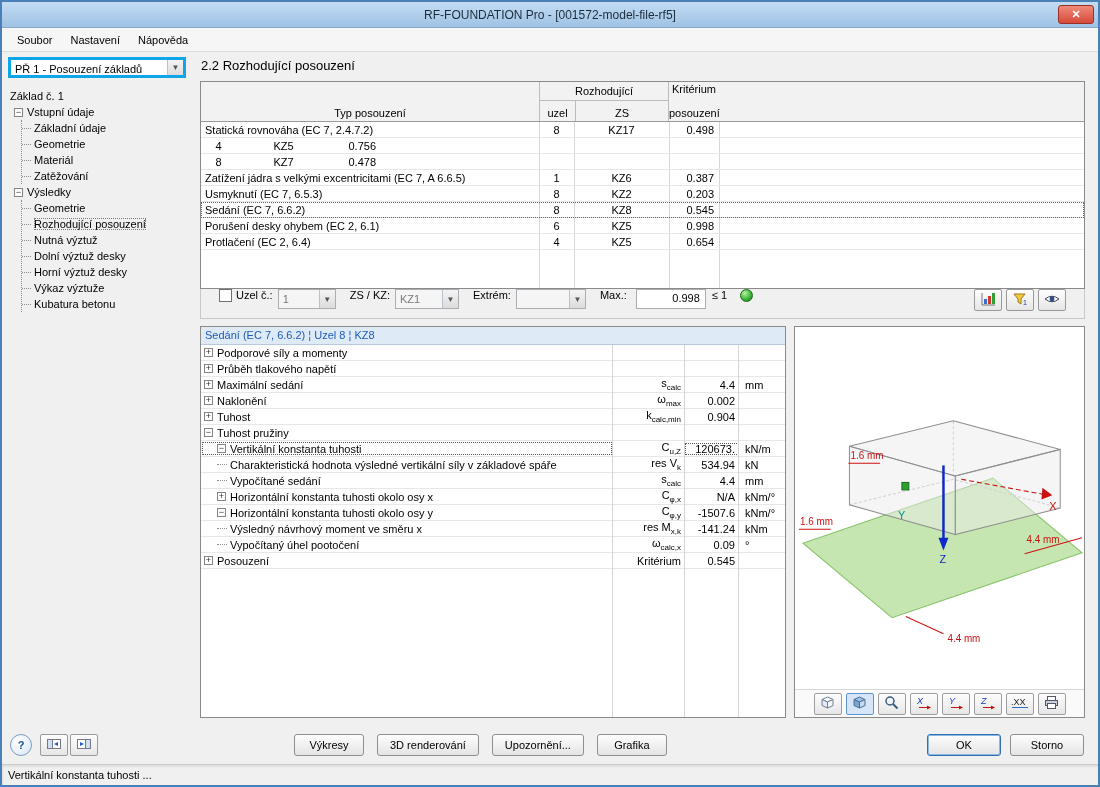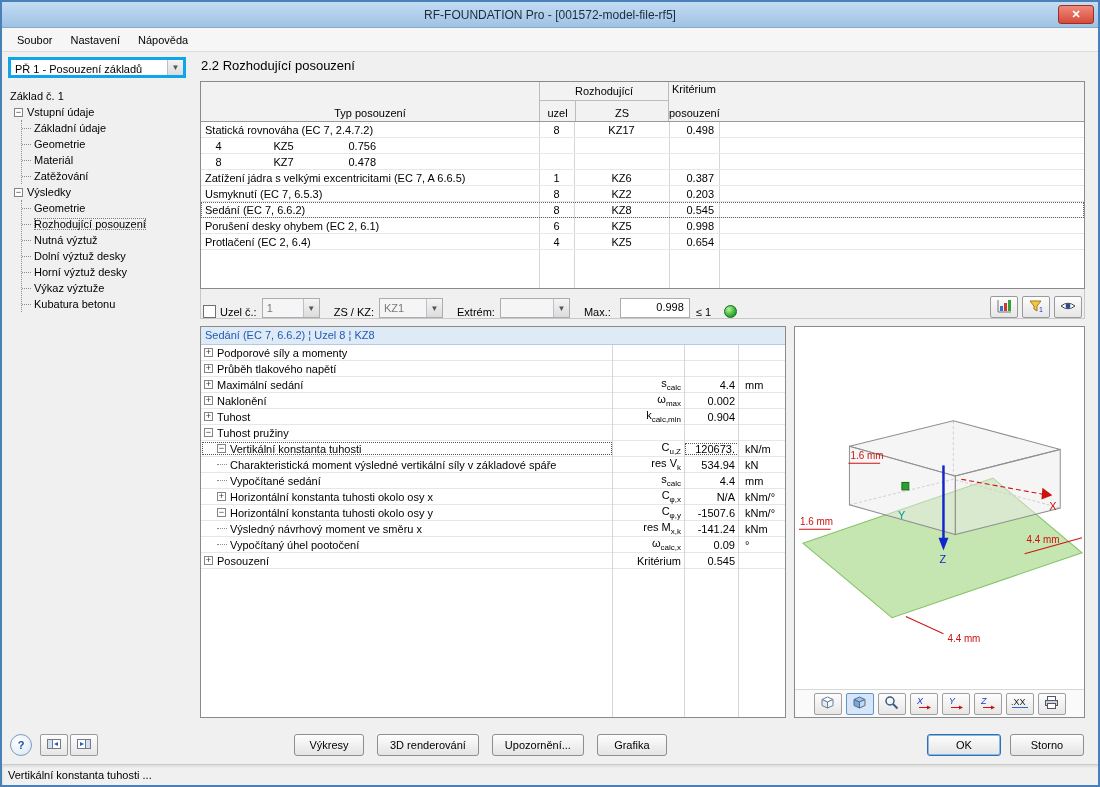--- a/index.html
+++ b/index.html
@@ -50,21 +50,21 @@
   .v1{left:338px}.v2{left:373px}.v3{left:468px}.v4{left:518px}
   .rt-row{display:flex;height:16px;align-items:center;border-bottom:1px solid #e7e7e7;position:relative}
   .rt-row.selected{outline:1px dotted #666;outline-offset:-1px}
   .c-type{width:338px;padding-left:4px;white-space:nowrap;overflow:hidden}
   .c-node{width:35px;text-align:center}
   .c-zs{width:95px;text-align:center}
   .c-crit{width:50px;text-align:right;padding-right:5px}
   .c-comment{flex:1}
 
   
-  .filter-bar{height:30px;flex:0 0 30px;background:#f0f0f0;border:1px solid #c8c8c8;border-top:none;display:flex;align-items:flex-end;padding:0 2px}
+  .filter-bar{height:30px;flex:0 0 30px;background:#f0f0f0;border:1px solid #c8c8c8;border-top:none;display:flex;align-items:flex-start;padding:0 18px}
   .checkbox{width:13px;height:13px;background:#fff;border:1px solid #707070;margin-right:4px;flex:0 0 13px}
   .flabel{margin-right:5px}
   .mini-combo{height:20px;background:#f5f5f5;border:1px solid #abadb3;display:flex;align-items:center;color:#7a7a7a;margin-right:14px}
   .mini-combo .combo-text{flex:1;padding-left:4px}
   .w58{width:58px}.w64{width:64px}.w70{width:70px}
   .max-box{width:70px;height:20px;border:1px solid #abadb3;background:#fff;text-align:right;padding:2px 5px 0 0;margin:0 6px 0 4px}
   .ok-ball{width:13px;height:13px;border-radius:50%;background:radial-gradient(circle at 35% 30%,#b8f2a0,#35b135 60%,#1b7a1b);border:1px solid #186a18;margin-left:8px}
   .spacer{flex:1}
   .sq-btn{width:28px;height:22px;background:linear-gradient(#fdfdfd,#e6e6e6);border:1px solid #9a9a9a;border-radius:2px;display:flex;align-items:center;justify-content:center;margin-left:4px}
 
@@ -379,21 +379,21 @@
                   <span>Vertikální konstanta tuhosti</span>
                 </div>
                 <div class="d-sym"><span>C</span><sub>u,Z</sub></div>
                 <div class="d-val">120673.</div>
                 <div class="d-unit">kN/m</div>
               </div>
               <div class="d-row lvl2">
                 <div class="d-label">
                   <span class="ind2"></span>
                   <span class="conn"></span>
-                  <span>Charakteristická moment výsledné vertikální síly v základové spáře</span>
+                  <span>Charakteristická hodnota výsledné vertikální síly v základové spáře</span>
                 </div>
                 <div class="d-sym"><span>res V</span><sub>k</sub></div>
                 <div class="d-val">534.94</div>
                 <div class="d-unit">kN</div>
               </div>
               <div class="d-row lvl2">
                 <div class="d-label">
                   <span class="ind2"></span>
                   <span class="conn"></span>
                   <span>Vypočítané sedání</span>

